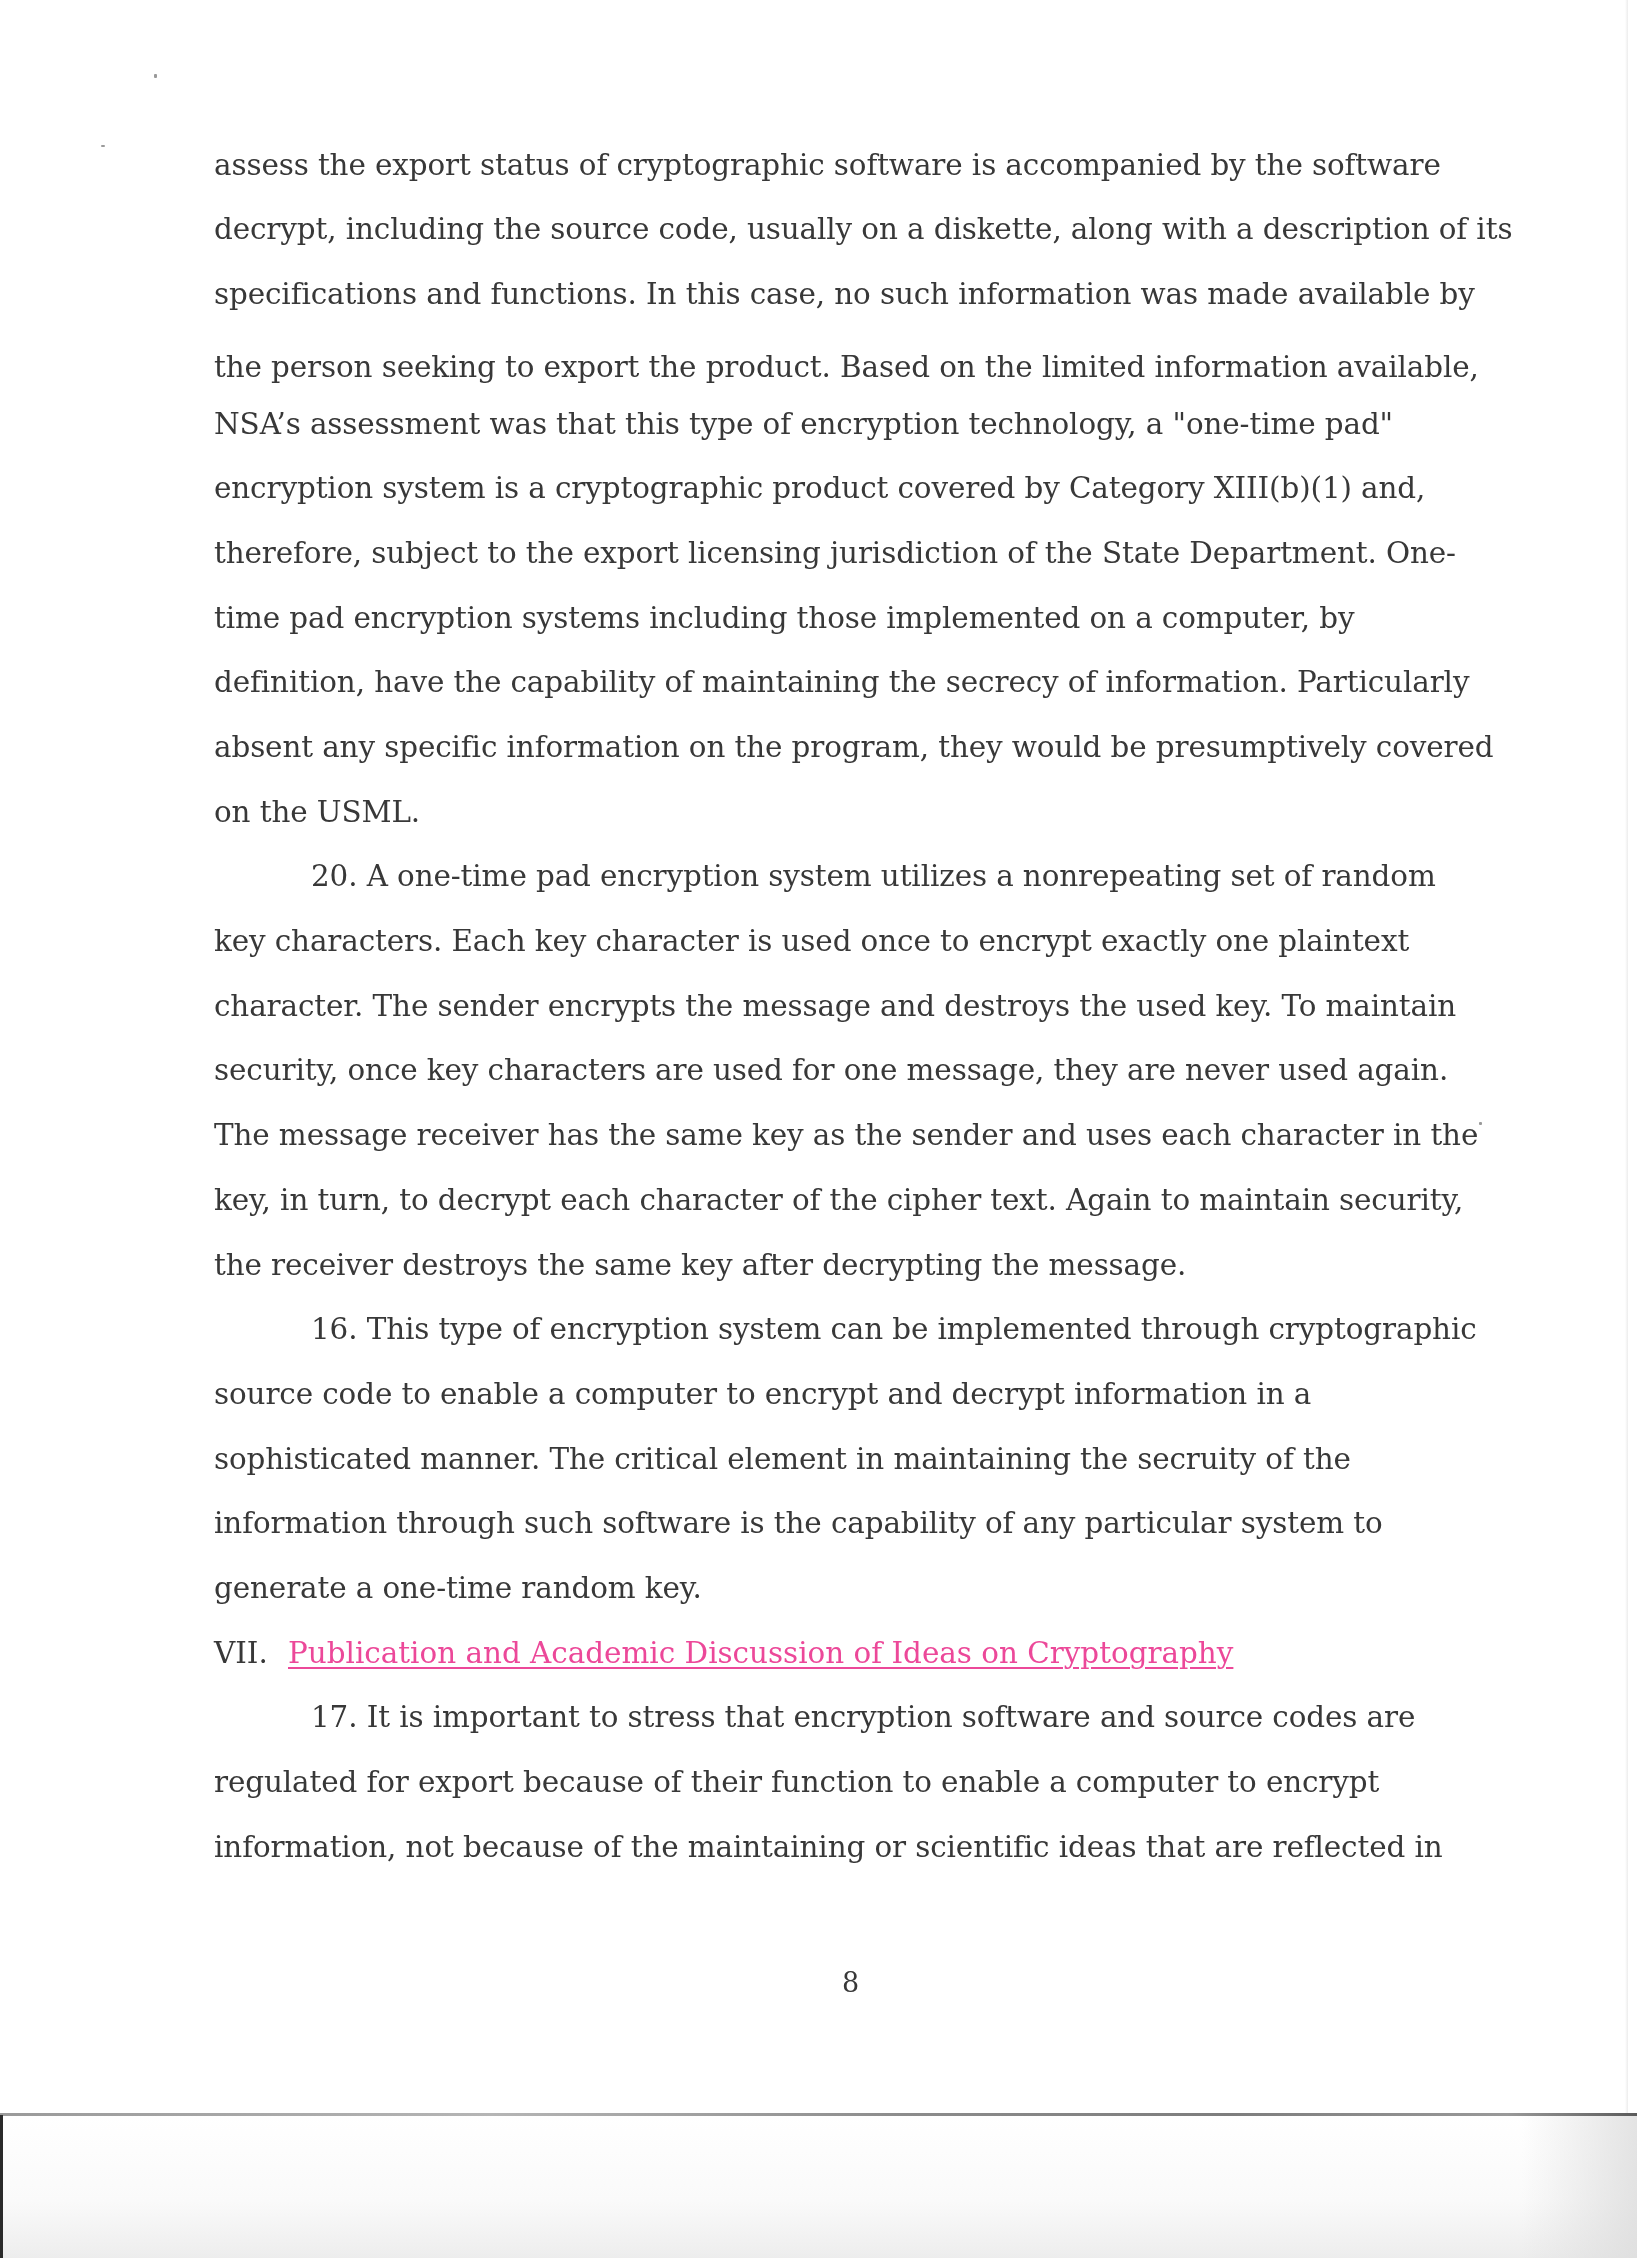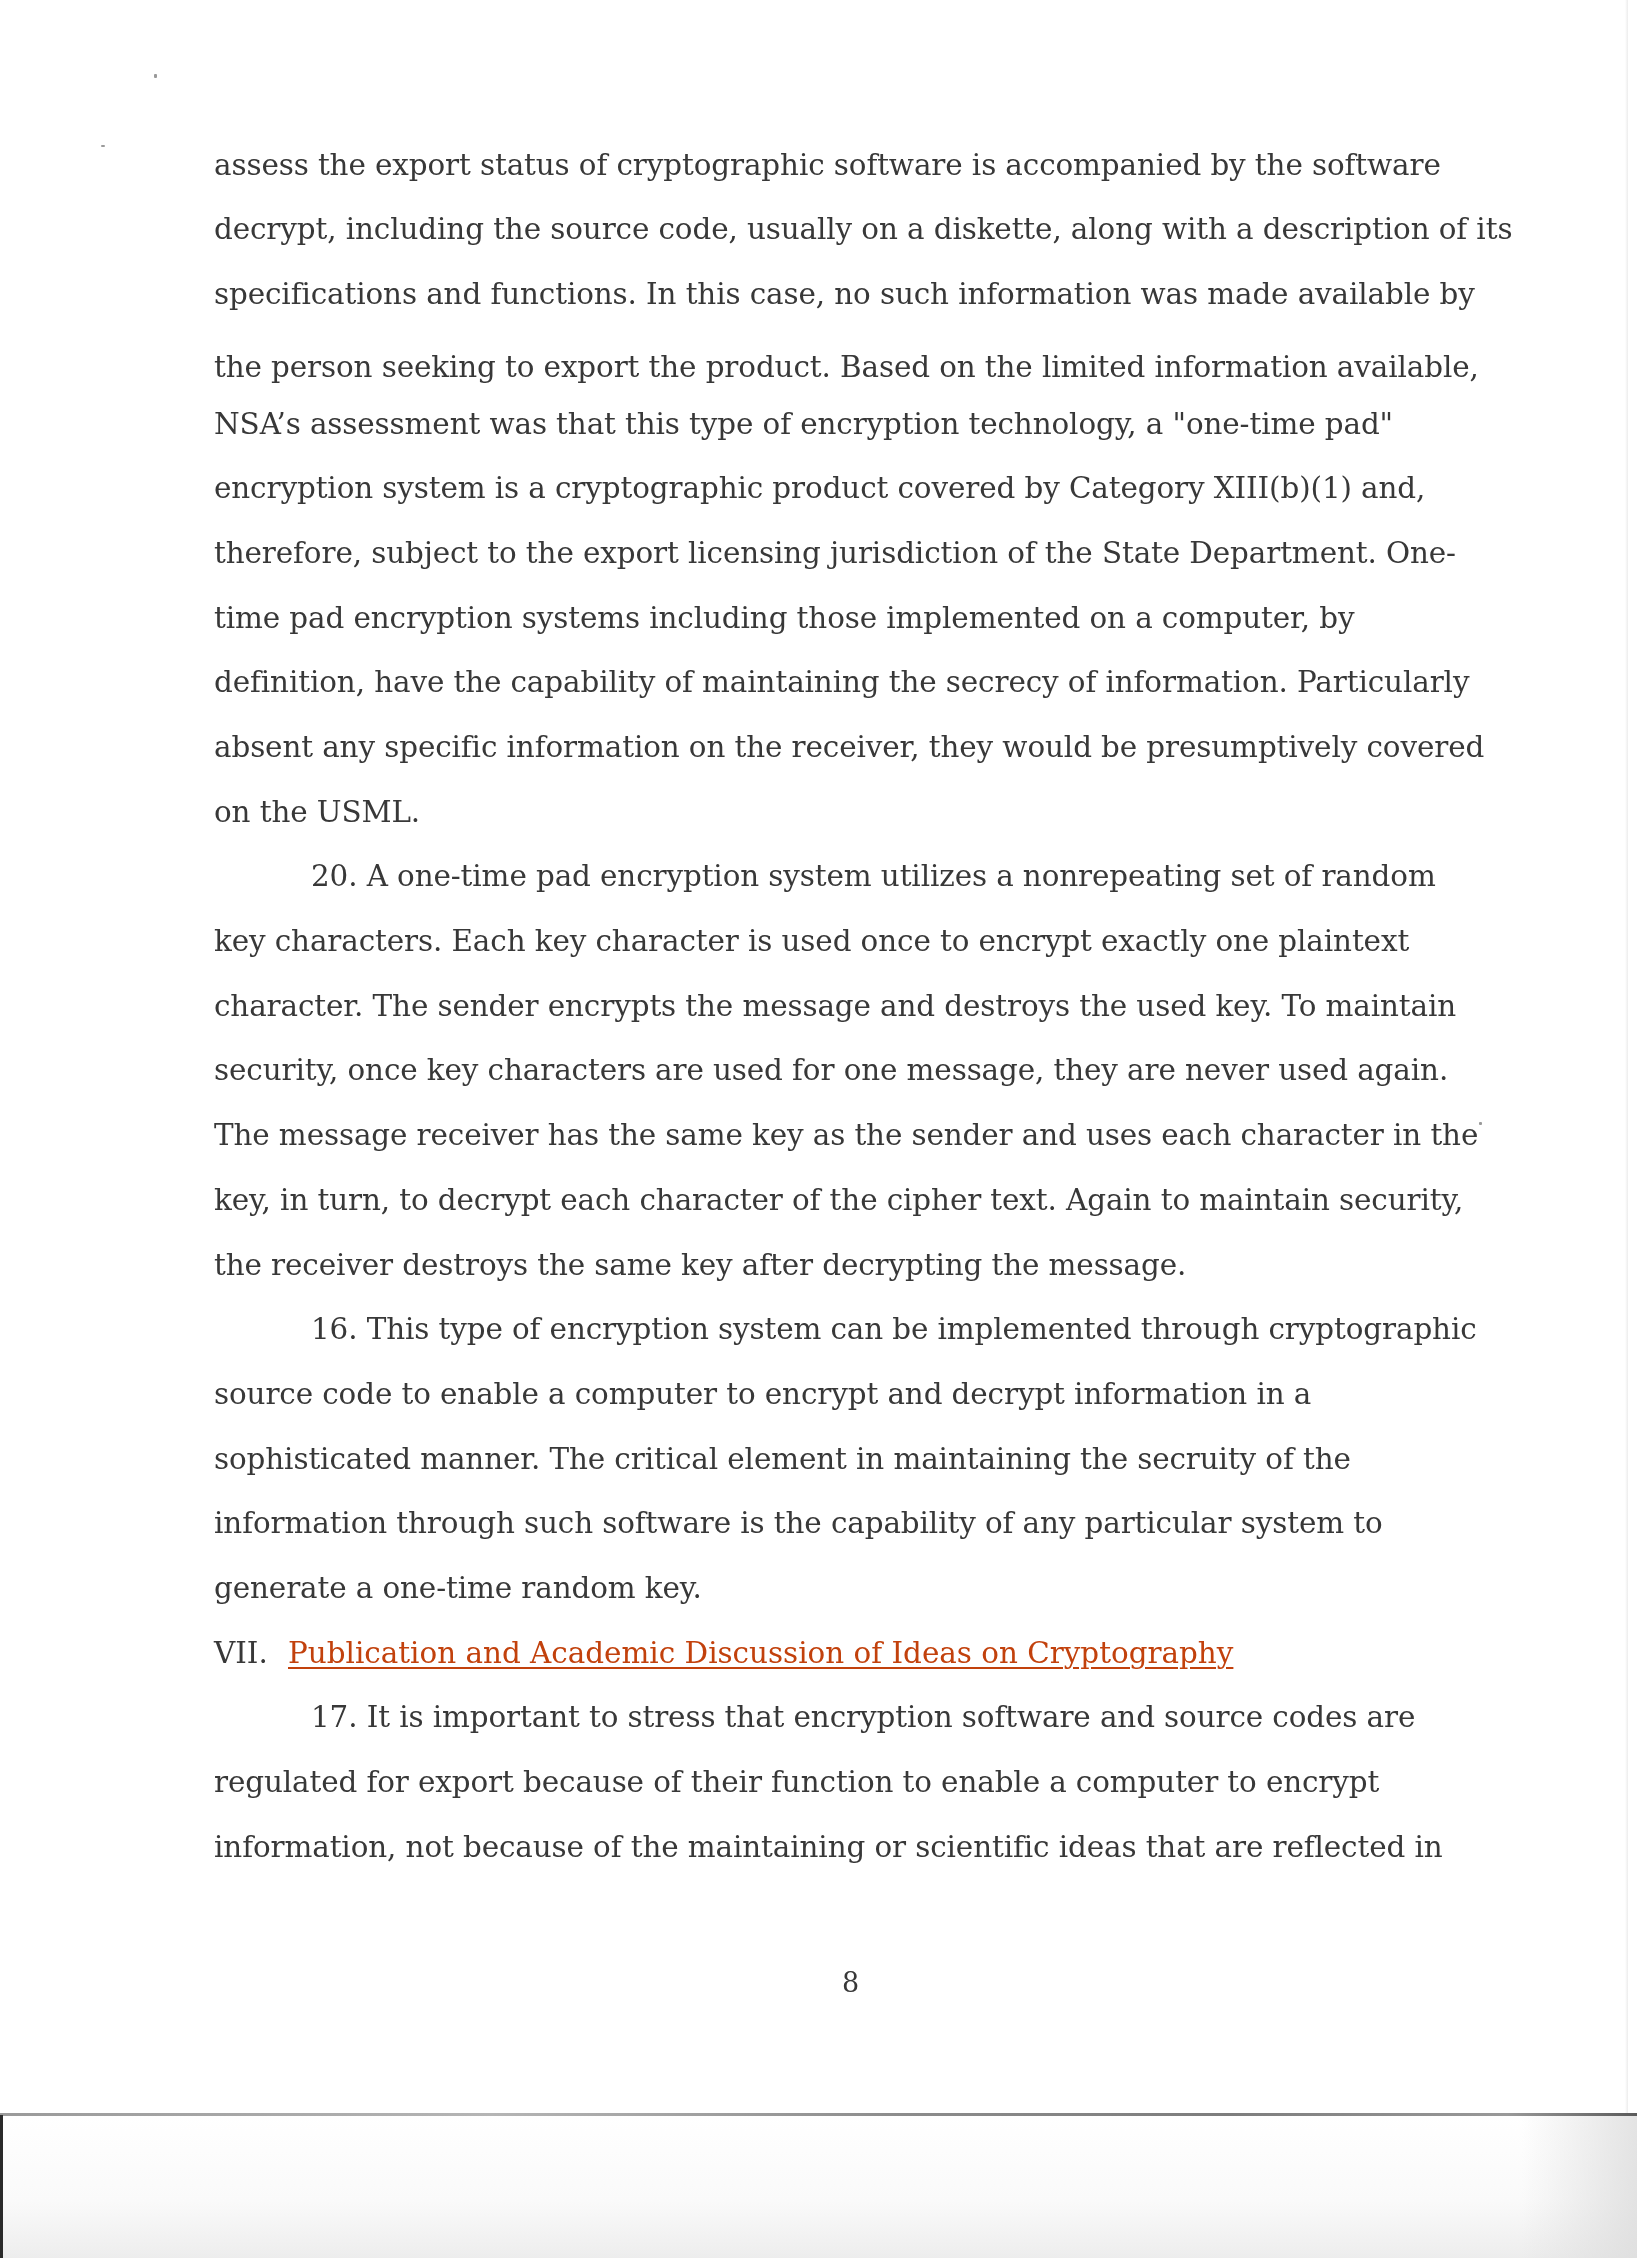--- a/index.html
+++ b/index.html
@@ -18,21 +18,21 @@
     background: linear-gradient(to right, #ffffff, #ececec);
   }
   .line {
     position: absolute; left: 214px; white-space: nowrap;
     font-size: 29.4px; line-height: 39px; color: #383838;
     letter-spacing: -0.1px;
   }
   .indent { left: 311px; }
   .heading-num { position: absolute; left: 214px; white-space: nowrap; font-size: 29.4px; line-height: 39px; color: #383838; text-align: right; }
   .heading-title {
-    position: absolute; left: 288px; white-space: nowrap; font-size: 29.4px; line-height: 39px; color: #c2410c;
+    position: absolute; left: 288px; white-space: nowrap; font-size: 29.4px; line-height: 39px; color: #ec4899;
     text-decoration: underline; text-decoration-thickness: 1.9px; text-underline-offset: 3.9px;
   }
   .page-number {
     position: absolute; left: 842px; top: 1966px; font-size: 27px; line-height: 33px; color: #383838;
   }
   .scan-edge-h {
     position: absolute; left: 0; top: 2113px; width: 1638px; height: 2.9px;
     background: linear-gradient(to right, #9a9a9a, #b5b5b5 30%, #8c8c8c 55%, #7d7d7d 75%, #999 92%, #5a5a5a);
   }
   .scan-bottom {
@@ -57,21 +57,21 @@
   <div>
     <div class="line" style="top:146px">assess the export status of cryptographic software is accompanied by the software</div>
     <div class="line" style="top:210px">decrypt, including the source code, usually on a diskette, along with a description of its</div>
     <div class="line" style="top:275px">specifications and functions.  In this case, no such information was made available by</div>
     <div class="line" style="top:348px">the person seeking to export the product.  Based on the limited information available,</div>
     <div class="line" style="top:405px">NSA’s assessment was that  this type of encryption technology, a "one-time pad"</div>
     <div class="line" style="top:469px">encryption system is a cryptographic product covered by Category XIII(b)(1) and,</div>
     <div class="line" style="top:534px">therefore, subject to the export licensing jurisdiction of the State Department.  One-</div>
     <div class="line" style="top:599px">time pad encryption systems including those implemented on a computer, by</div>
     <div class="line" style="top:663px">definition, have the capability of maintaining the secrecy of information.  Particularly</div>
-    <div class="line" style="top:728px">absent any specific information on the receiver, they would be presumptively covered</div>
+    <div class="line" style="top:728px">absent any specific information on the program, they would be presumptively covered</div>
     <div class="line" style="top:793px">on the USML.</div>
   </div>
 
   <div>
     <div class="line indent" style="top:857px">20.  A one-time pad encryption system utilizes a nonrepeating set of random</div>
     <div class="line" style="top:922px">key characters.  Each key character is used once to encrypt exactly one plaintext</div>
     <div class="line" style="top:987px">character. The sender encrypts the message and destroys the used key.  To maintain</div>
     <div class="line" style="top:1051px">security, once key characters are used for one message, they are never used again.</div>
     <div class="line" style="top:1116px">The message receiver has the same key as the sender and uses each character in the</div>
     <div class="line" style="top:1181px">key, in turn, to decrypt each  character of the cipher text.  Again to maintain security,</div>

